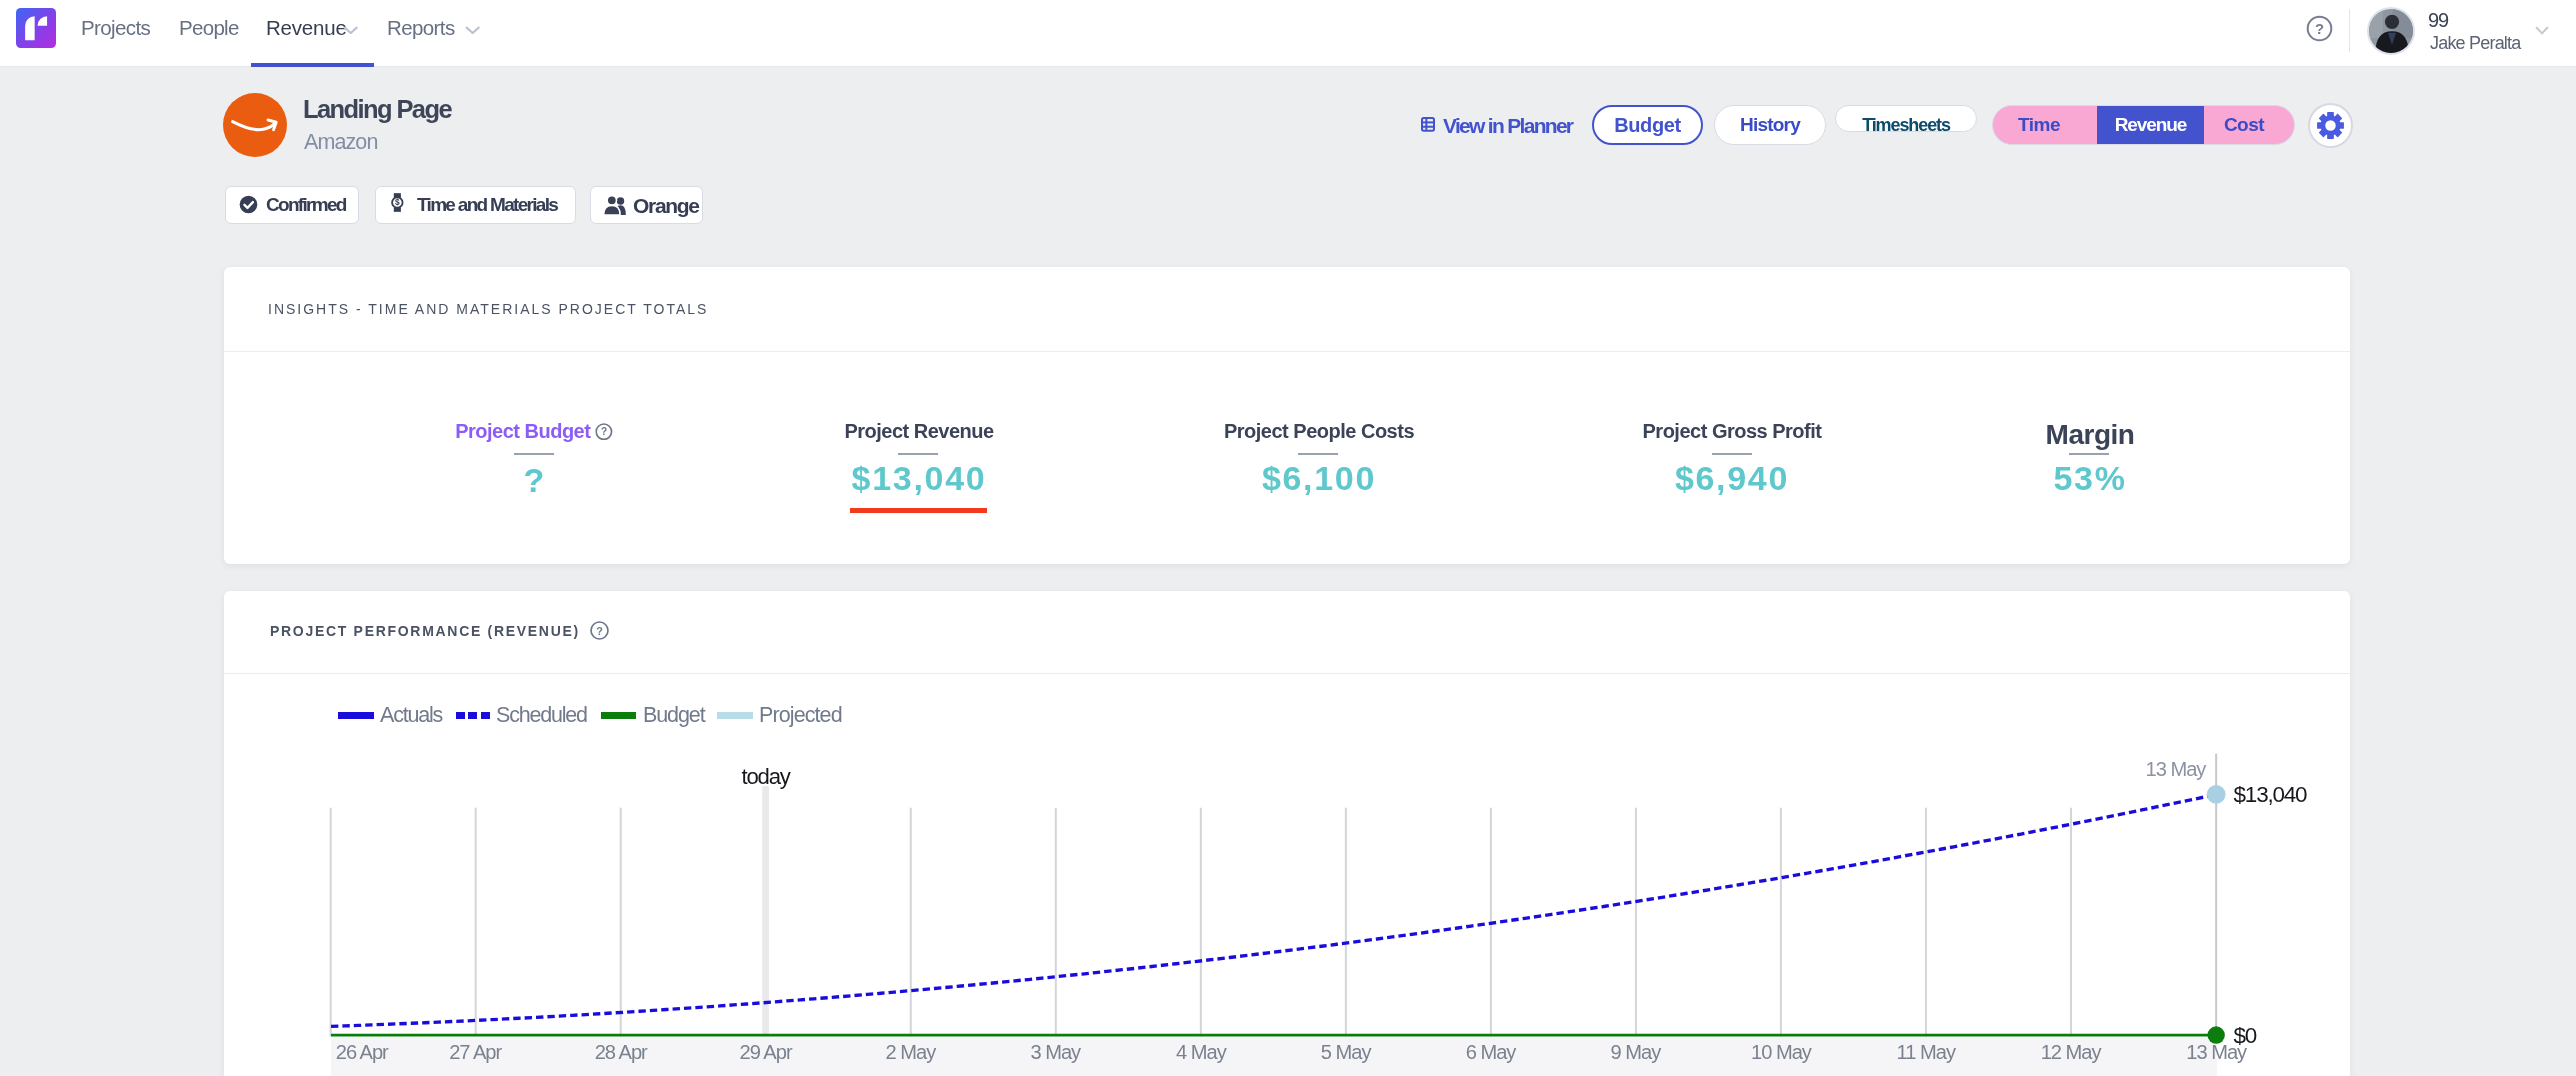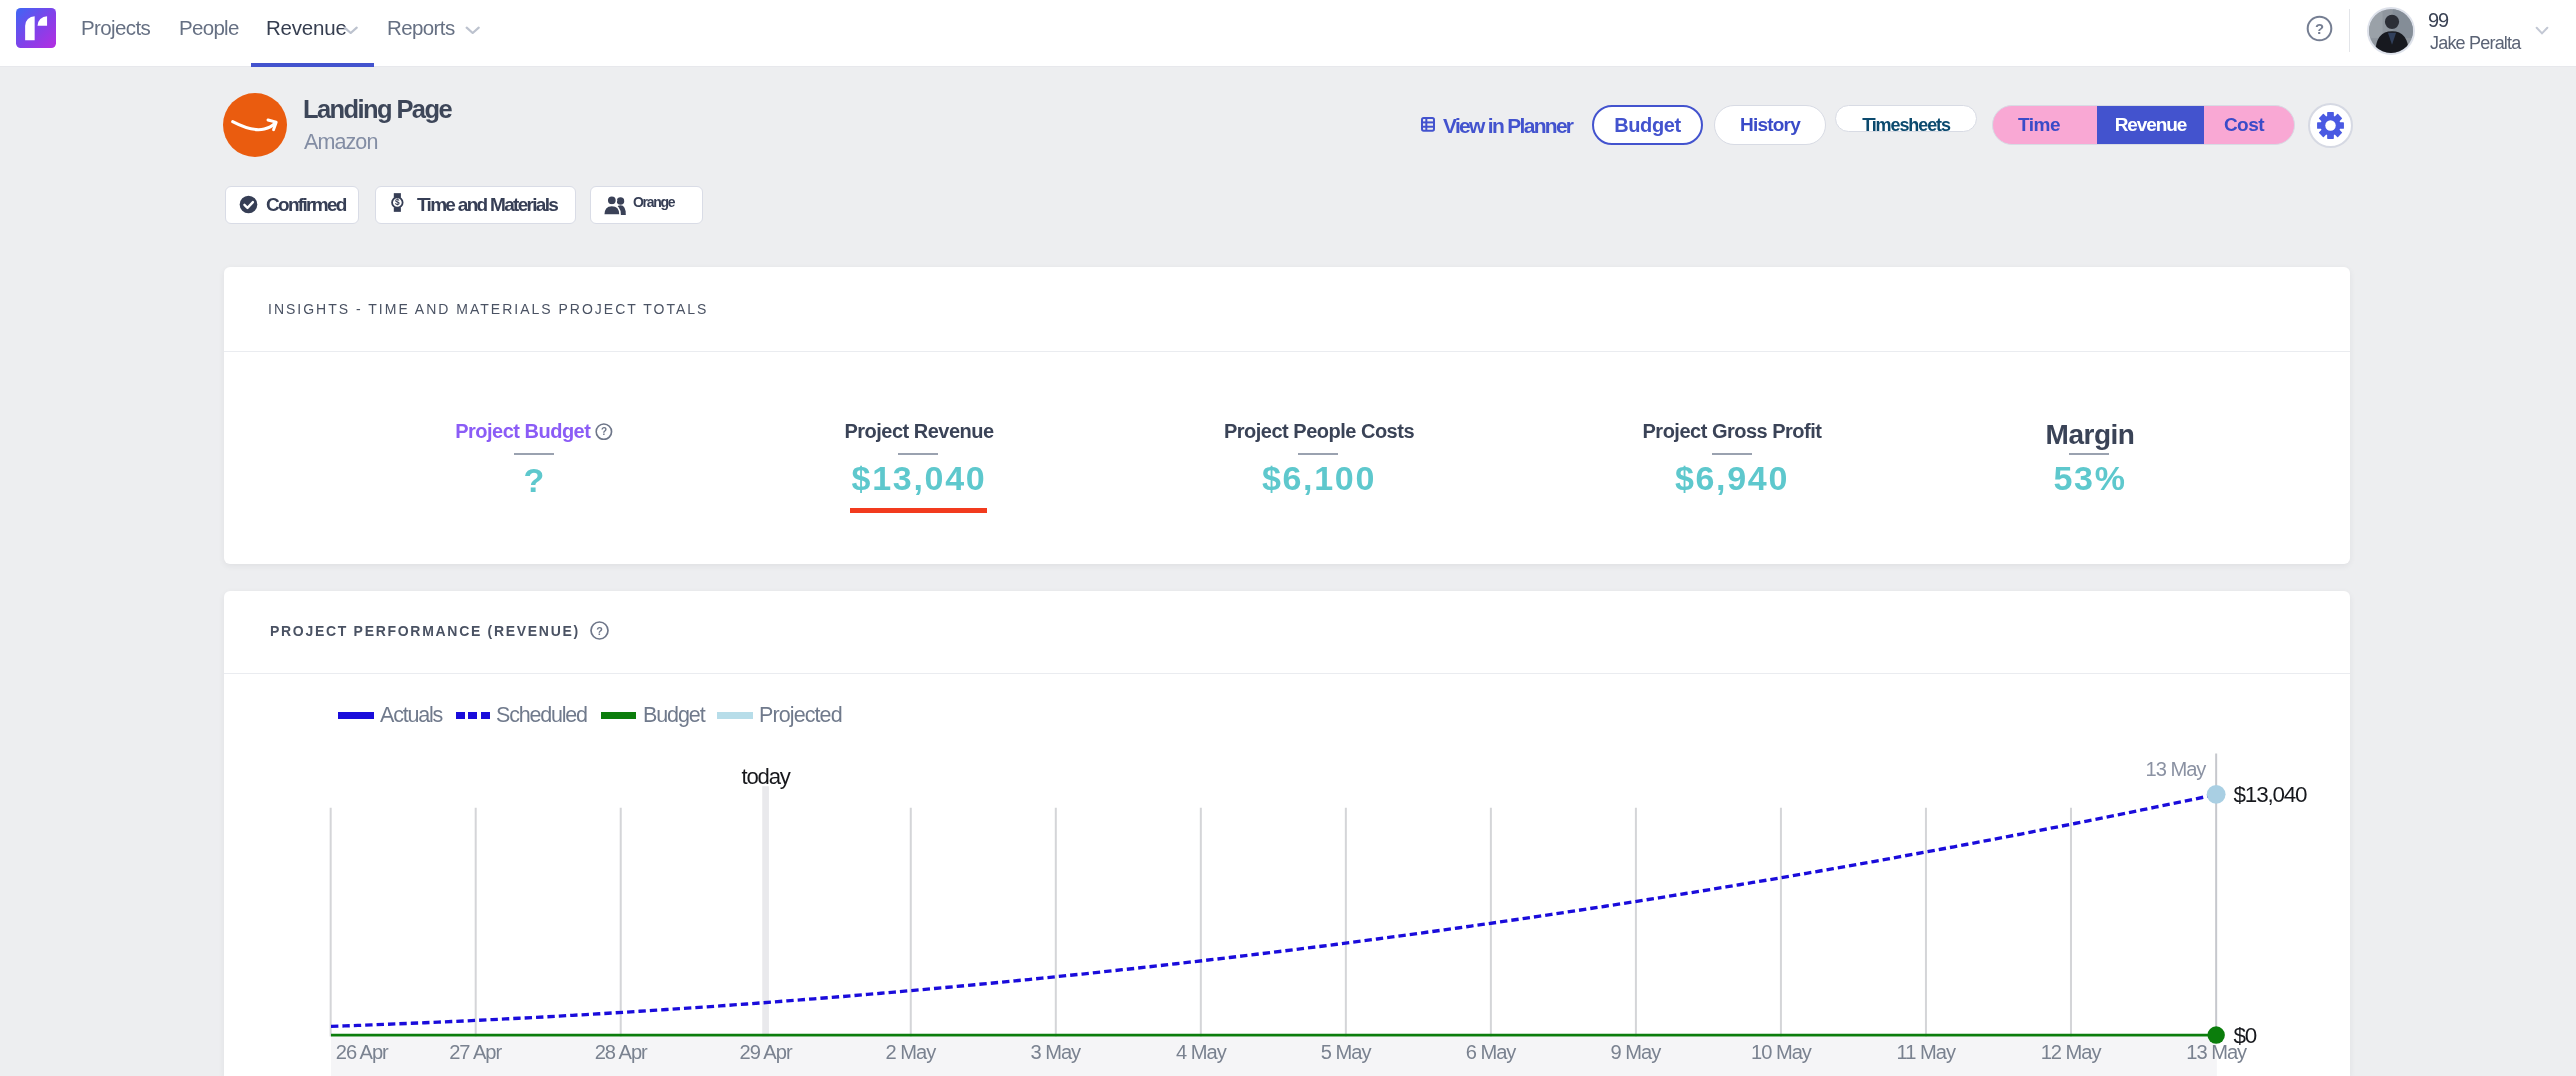--- a/index.html
+++ b/index.html
@@ -117,21 +117,21 @@
 <div class="abs" style="left:417px;top:194px;font-size:19px;font-weight:bold;letter-spacing:-1.7px;color:#363e55;">Time and Materials</div>
 <div class="abs" style="left:590px;top:186px;width:113px;height:38px;background:#fff;border:1.3px solid #d9dce6;border-radius:6px;"></div>
 <svg class="abs" style="left:603px;top:195px;" width="23" height="20" viewBox="0 0 34 30">
   <g fill="#3a4157">
     <circle cx="26" cy="9" r="5.6"></circle>
     <path d="M 18 30 Q 18 15.5 26 15.5 Q 34 15.5 34 30 Z"></path>
     <circle cx="13" cy="8" r="7" stroke="#fff" stroke-width="2.4"></circle>
     <path d="M 0.6 30 Q 0.6 15.5 13 15.5 Q 25.4 15.5 25.4 30 Z" stroke="#fff" stroke-width="2.4"></path>
   </g>
 </svg>
-<div class="abs" style="left:633px;top:194px;font-size:14px;font-weight:bold;letter-spacing:-1.3px;color:#363e55;">Orange</div>
+<div class="abs" style="left:633px;top:194px;font-size:21px;font-weight:bold;letter-spacing:-1.3px;color:#363e55;">Orange</div>
 
 <div class="abs" style="left:224px;top:267px;width:2126px;height:297px;background:#fff;border-radius:6px;box-shadow:0 2px 6.7px rgba(40,45,60,0.07);"></div>
 <div class="abs" style="left:268px;top:301px;font-size:14px;font-weight:normal;letter-spacing:2px;color:#4a5263;">INSIGHTS - TIME AND MATERIALS PROJECT TOTALS</div>
 <div class="abs" style="left:224px;top:351px;width:2126px;height:1.3px;background:#eaecf0;"></div>
 
 <div class="abs" style="left:534px;top:421px;transform:translateX(-50%);font-size:20px;font-weight:bold;letter-spacing:-0.5px;color:#8b5cf6;white-space:nowrap;line-height:1;">Project Budget <svg width="17.4" height="17.4" viewBox="0 0 26 26" style="vertical-align:-2px;font-size:30px">
       <circle cx="13" cy="13" r="11.5" fill="none" stroke="#6e7689" stroke-width="2.5"></circle>
       <text x="13" y="18.5" font-size="15" font-weight="bold" fill="#6e7689" text-anchor="middle" font-family="Liberation Sans">?</text>
     </svg></div>
 <div class="abs" style="left:514px;top:453px;width:40px;height:2px;background:#9aa2b0;"></div>

